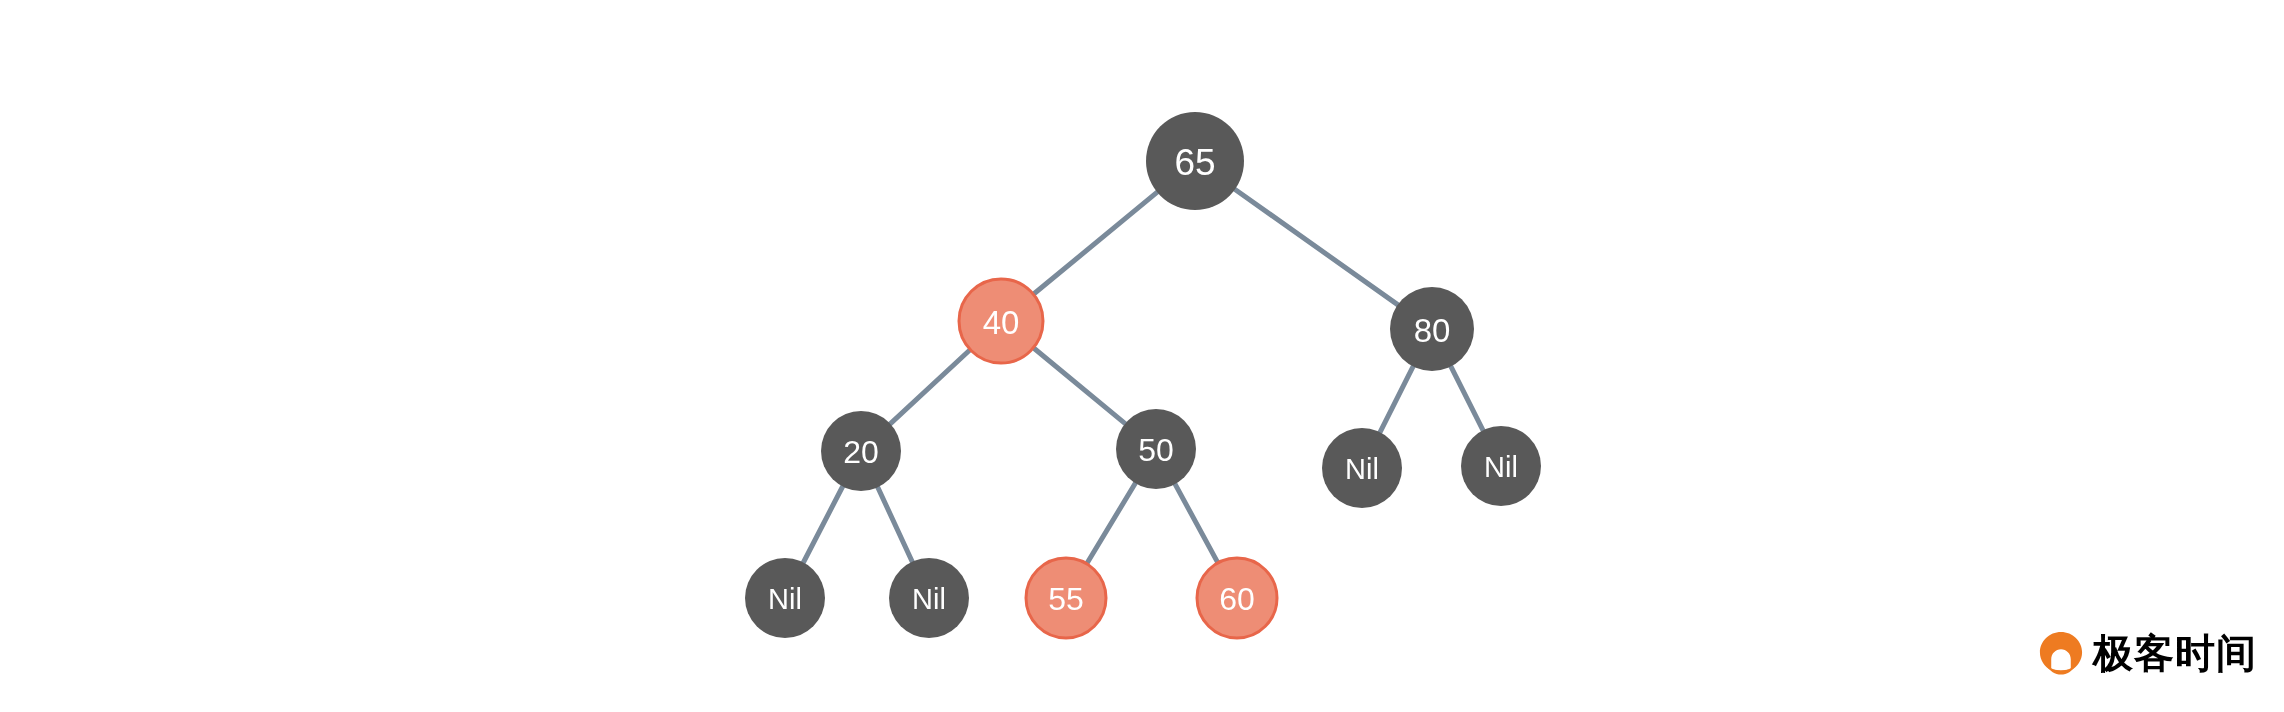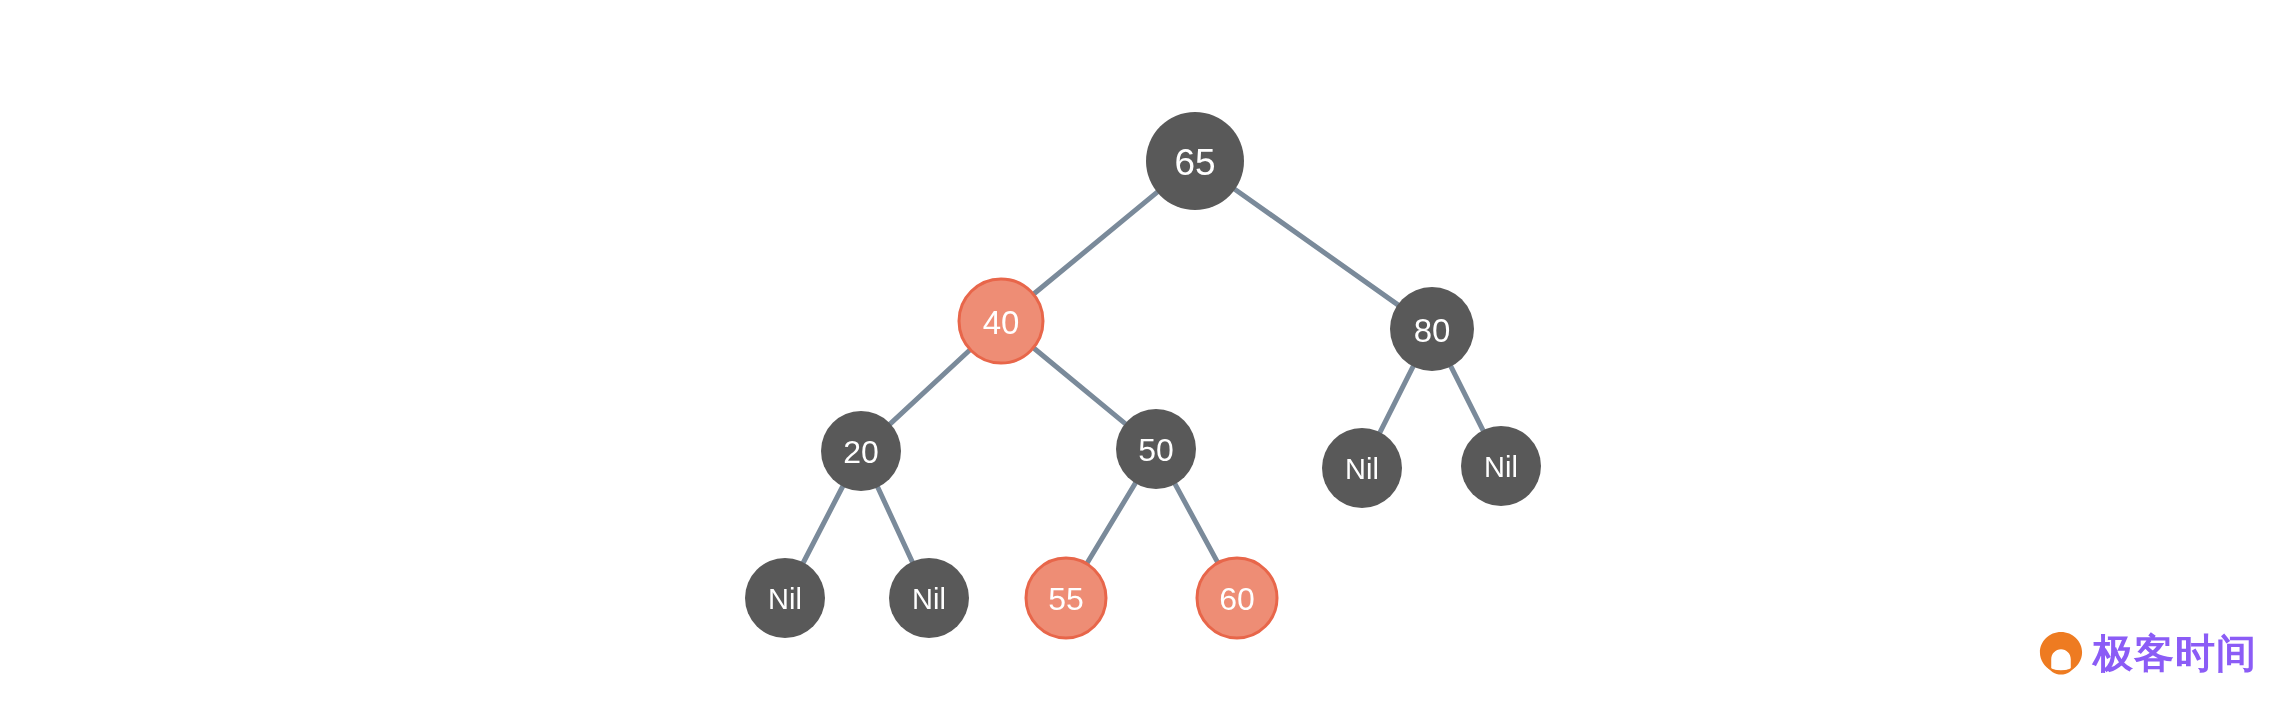--- a/index.html
+++ b/index.html
@@ -122,16 +122,16 @@
         </g>
       </g>
   </svg>
 
   <div class="watermark" style="left: 2038px; top: 614px;">
     <svg class="wm-logo" viewBox="0 0 48 48" xmlns="http://www.w3.org/2000/svg">
       <path id="wm-disc" d="M24 2 C11.8 2 2 11.5 2 23.2 C2 31.5 6.8 38.6 13.8 42 L13.8 30.5 C13.8 24.8 18.4 20.2 24 20.2 C29.6 20.2 34.2 24.8 34.2 30.5 L34.2 42 C41.2 38.6 46 31.5 46 23.2 C46 11.5 36.2 2 24 2 Z" fill="#EE7B21"></path>
       <path id="wm-arc" d="M8 36 C12.5 43.5 17.8 46.5 24 46.5 C30.2 46.5 35.5 43.5 40 36 C35.5 40.2 30.2 42 24 42 C17.8 42 12.5 40.2 8 36 Z" fill="#EE7B21"></path>
       <path id="wm-mark" d="M24 25.5 L30.5 41.5 L24 38.2 L17.5 41.5 Z" fill="#ffffff"></path>
     </svg>
-    <div class="wm-text" style="color: #8b5cf6;">极客时间</div>
+    <div class="wm-text" style="color: #000000;">极客时间</div>
   </div>
 
 </div>
 
 </body></html>

